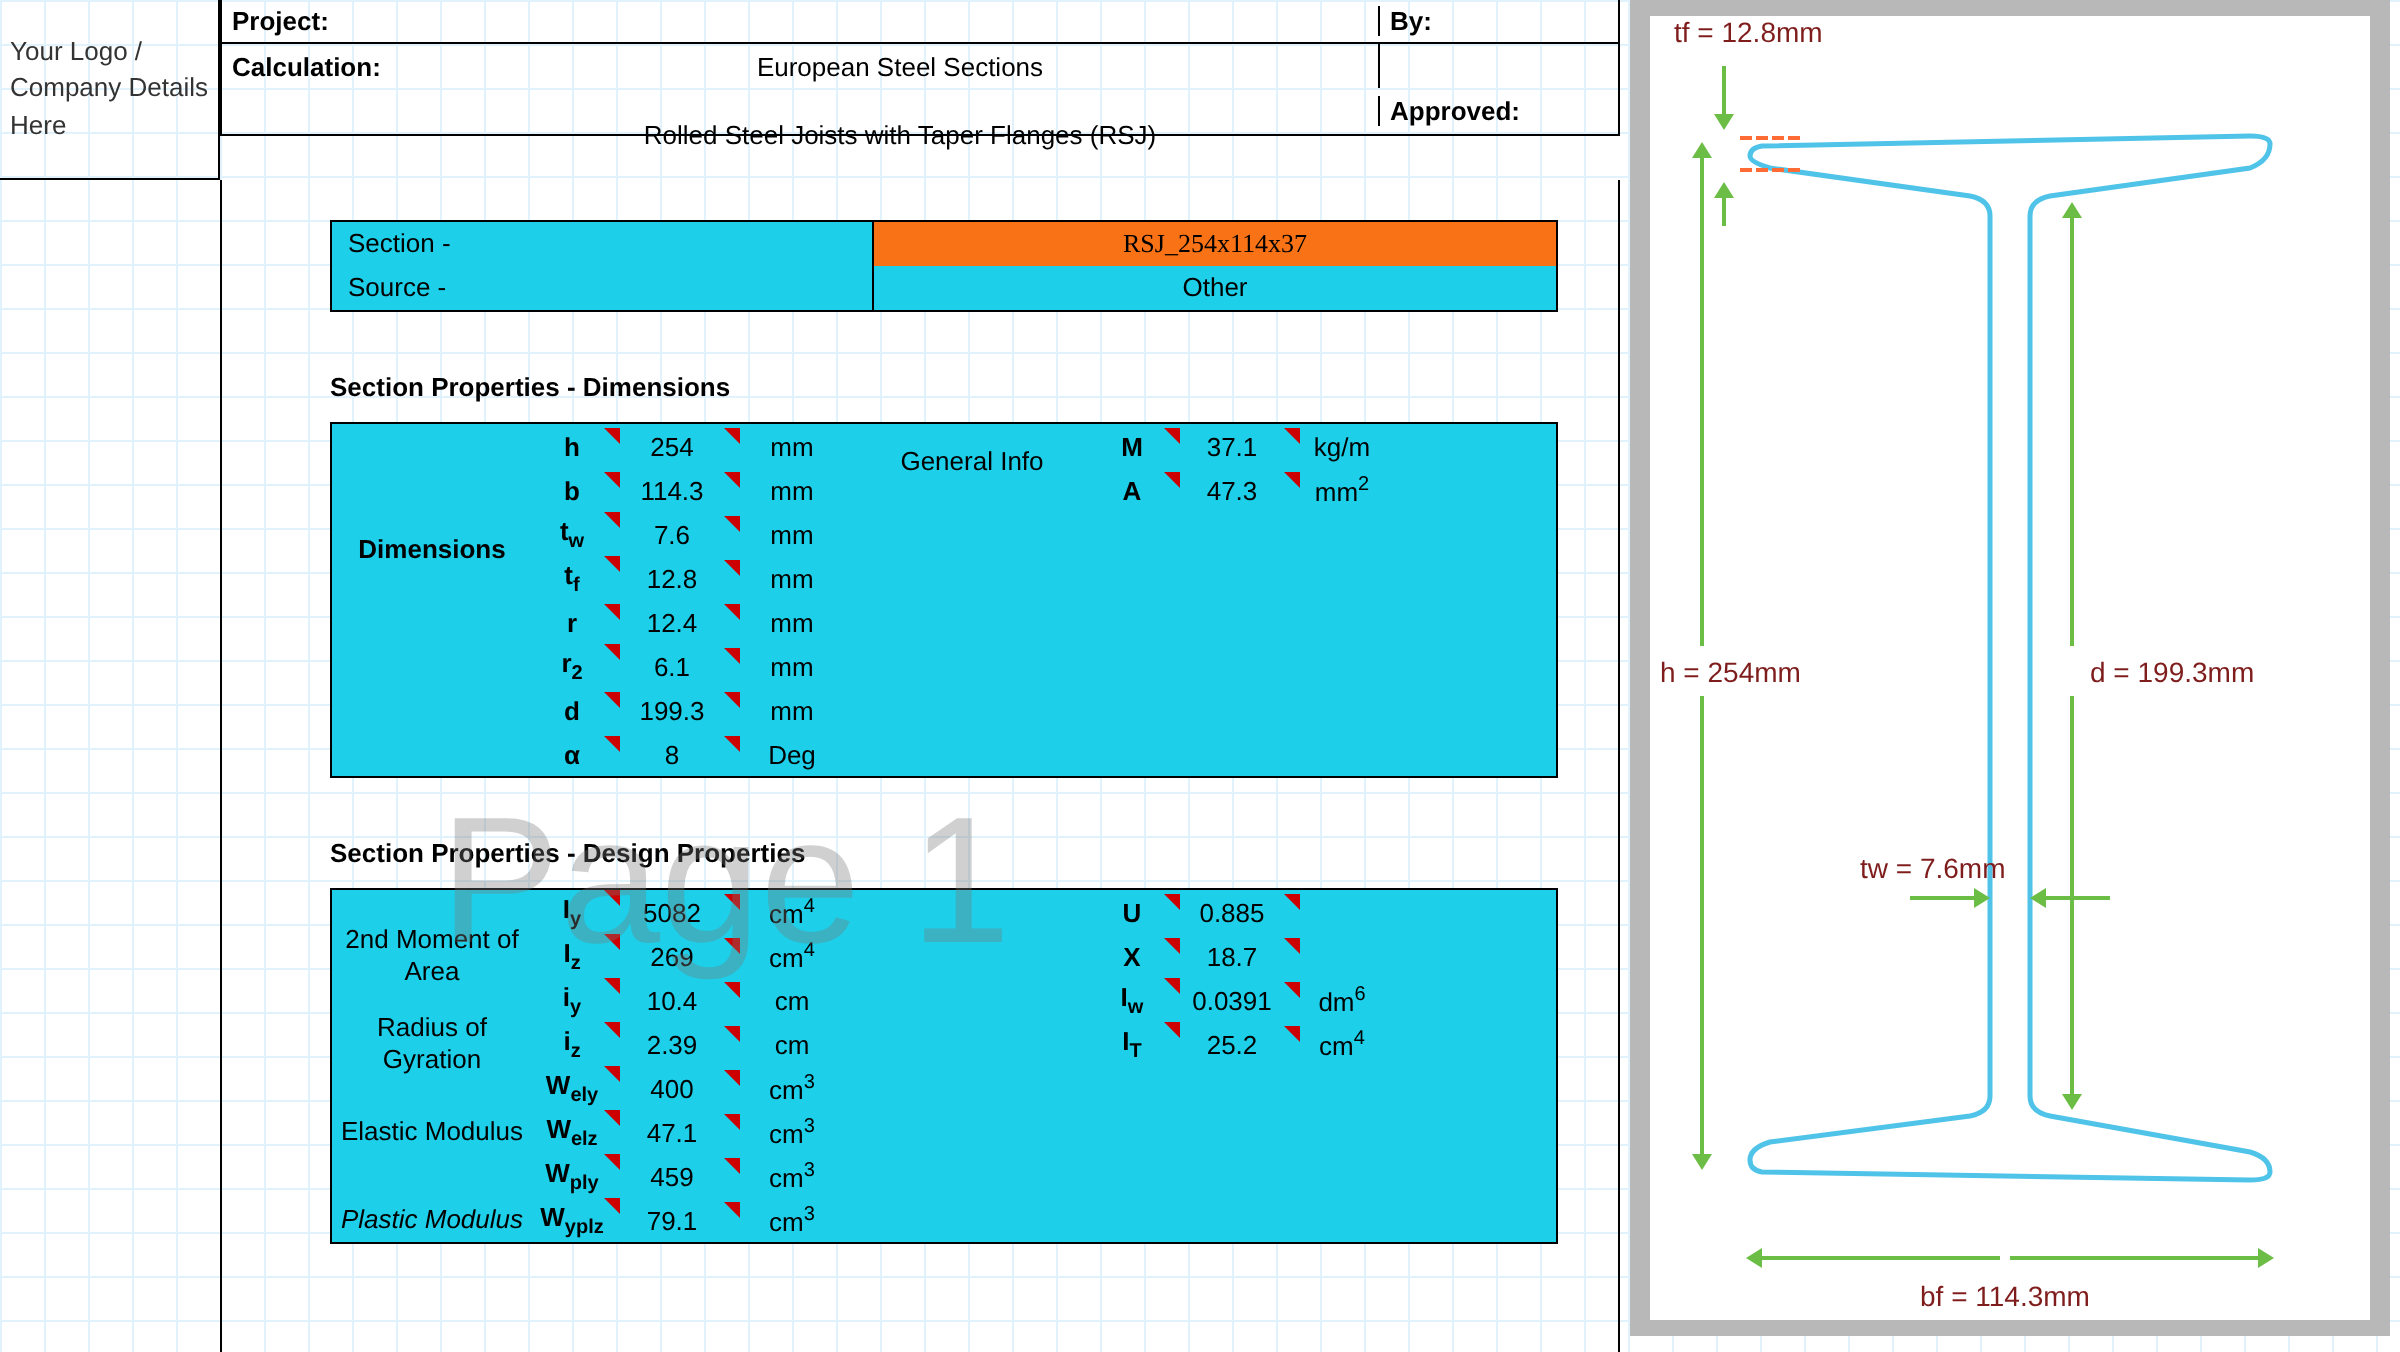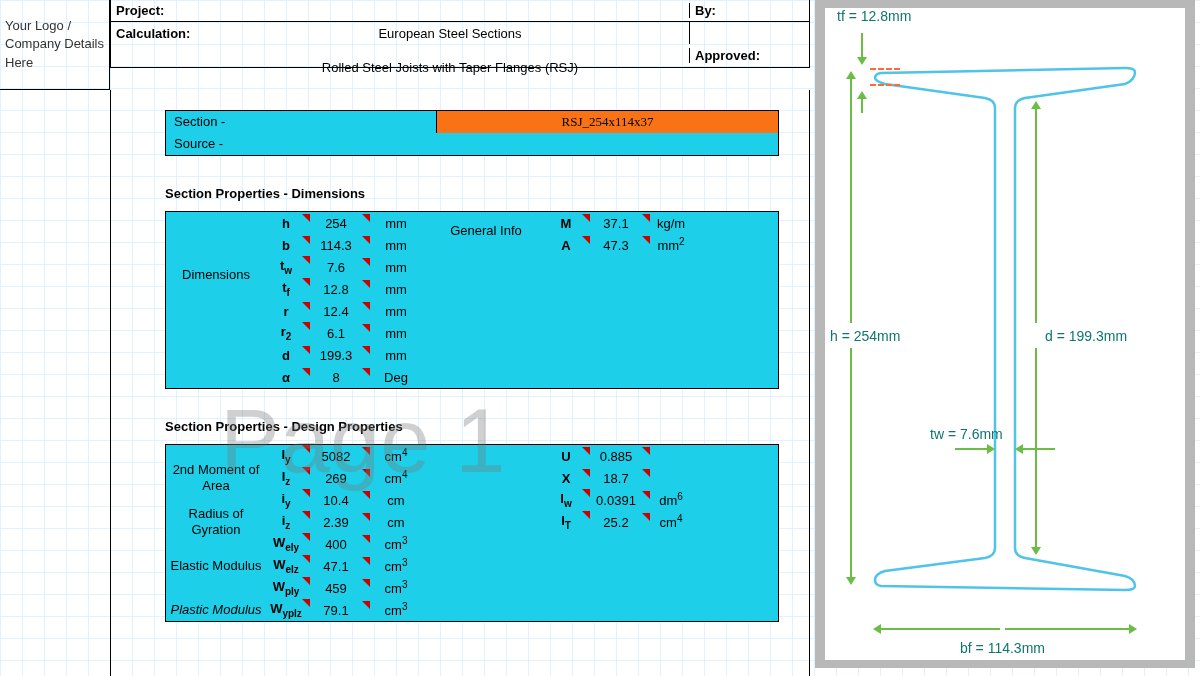--- a/index.html
+++ b/index.html
@@ -51,21 +51,21 @@
   .note-tri { position: absolute; top: -2px; right: -4px; width: 0; height: 0; border-top: 8px solid #c00; border-left: 8px solid transparent; }
   
   sub { font-size: 10px; }
   sup { font-size: 10px; }
   
   .watermark { position: absolute; left: 220px; top: 390px; font-size: 90px; color: rgba(120,120,120,0.35); font-weight: normal; pointer-events: none; font-family: Arial; }
   
   .diagram-frame { position: absolute; left: 815px; top: 0; width: 380px; height: 668px; background: #b8b8b8; }
   .diagram-inner { position: absolute; left: 10px; top: 8px; right: 10px; bottom: 8px; background: #fff; }
   
-  .lbl { position: absolute; color: #0f766e; font-size: 14px; }
+  .lbl { position: absolute; color: #7f1d1d; font-size: 14px; }
   .arrow { position: absolute; background: #6bbd45; }
   .arrow-head-d::after { content:''; position:absolute; bottom:-2px; left:-4px; border-left:5px solid transparent; border-right:5px solid transparent; border-top:8px solid #6bbd45; }
   .arrow-head-u::after { content:''; position:absolute; top:-2px; left:-4px; border-left:5px solid transparent; border-right:5px solid transparent; border-bottom:8px solid #6bbd45; }
   .arrow-head-l::after { content:''; position:absolute; left:-2px; top:-4px; border-top:5px solid transparent; border-bottom:5px solid transparent; border-right:8px solid #6bbd45; }
   .arrow-head-r::after { content:''; position:absolute; right:-2px; top:-4px; border-top:5px solid transparent; border-bottom:5px solid transparent; border-left:8px solid #6bbd45; }
   .dash-line { position:absolute; border-top: 2px dashed #ff6b35; height:0; }
 </style>
 </head>
 <body>
 
@@ -93,20 +93,21 @@
   </div>
 
   <div class="content-frame">
     <div class="section-select">
       <div class="sel-row">
         <div class="sel-label">Section -</div>
         <div class="sel-val yellow">RSJ_254x114x37</div>
       </div>
       <div class="sel-row">
         <div class="sel-label">Source -</div>
+        <div class="sel-val">Other</div>
       </div>
     </div>
 
     <div class="sec-title">Section Properties - Dimensions</div>
 
     <div class="data-block" id="dim-block">
         <div class="data-row">
           <div class="d-group"></div>
           <div class="d-sym">h<span class="note-tri"></span></div>
           <div class="d-val">254<span class="note-tri"></span></div>
@@ -136,21 +137,21 @@
         </div>
         <div class="data-row">
           <div class="d-group"></div>
           <div class="d-sym">t<sub>f</sub><span class="note-tri"></span></div>
           <div class="d-val">12.8<span class="note-tri"></span></div>
           <div class="d-unit">mm</div>
           <div class="d-group2"></div>
         </div>
         <div class="data-row">
           <div class="d-group">
-            <div class="d-group" style="position:absolute;left:0;top:-33px;height:22px;">Dimensions</div>
+            <div class="d-group" style="position:absolute;left:0;top:-33px;height:22px;font-weight:bold;">Dimensions</div>
           </div>
           <div class="d-sym">r<span class="note-tri"></span></div>
           <div class="d-val">12.4<span class="note-tri"></span></div>
           <div class="d-unit">mm</div>
           <div class="d-group2"></div>
         </div>
         <div class="data-row">
           <div class="d-group"></div>
           <div class="d-sym">r<sub>2</sub><span class="note-tri"></span></div>
           <div class="d-val">6.1<span class="note-tri"></span></div>

